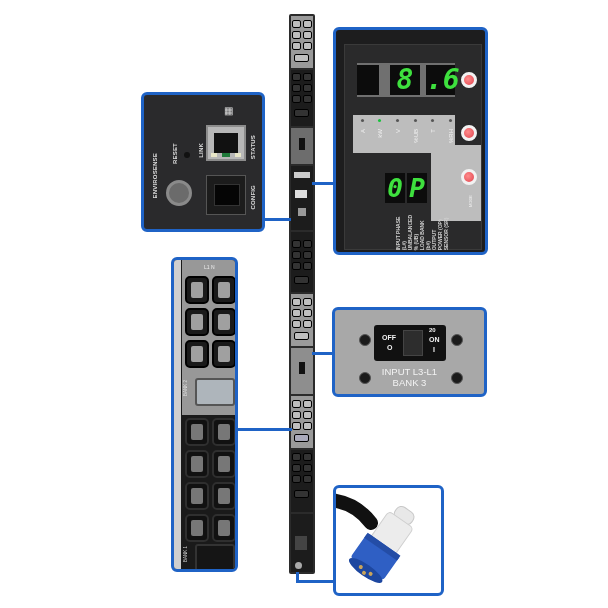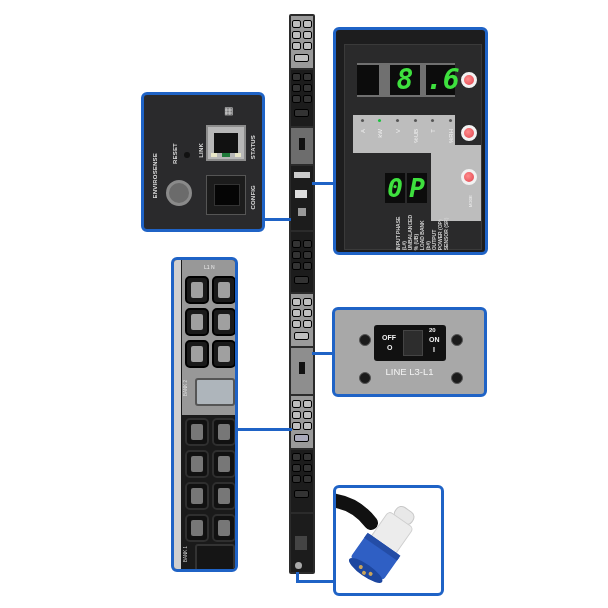--- a/index.html
+++ b/index.html
@@ -207,21 +207,22 @@
   <div class="screw" style="left:24px;top:62px"></div>
   <div class="screw" style="left:116px;top:62px"></div>
   <div class="switch">
     <span class="txt" style="left:8px;top:9px">OFF</span>
     <span class="txt" style="left:13px;top:19px">O</span>
     <div class="rocker"></div>
     <span class="txt" style="left:55px;top:2px;font-size:6px">20</span>
     <span class="txt" style="left:55px;top:11px">ON</span>
     <span class="txt" style="left:59px;top:21px">I</span>
   </div>
-  <div class="caption" style="top:56px">LINE L3-L1</div>
+  <div class="caption" style="top:56px">INPUT L3-L1</div>
+  <div class="caption" style="top:67px">BANK 3</div>
 </div>
 
 <div class="callout strip">
   <div class="rail"></div>
   <div class="grey">
     <span style="position:absolute;left:22px;top:4px;font-size:5px;color:#eee">L1 N</span>
     <div class="c13" style="left:3px;top:16px"></div>
     <div class="c13" style="left:30px;top:16px"></div>
     <div class="c13" style="left:3px;top:48px"></div>
     <div class="c13" style="left:30px;top:48px"></div>

